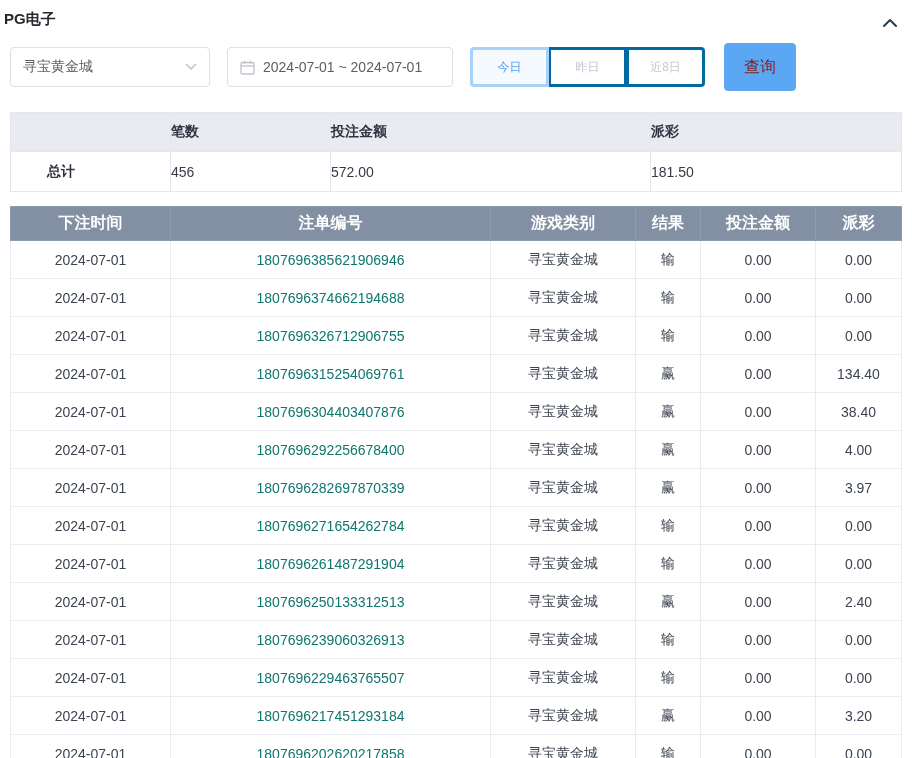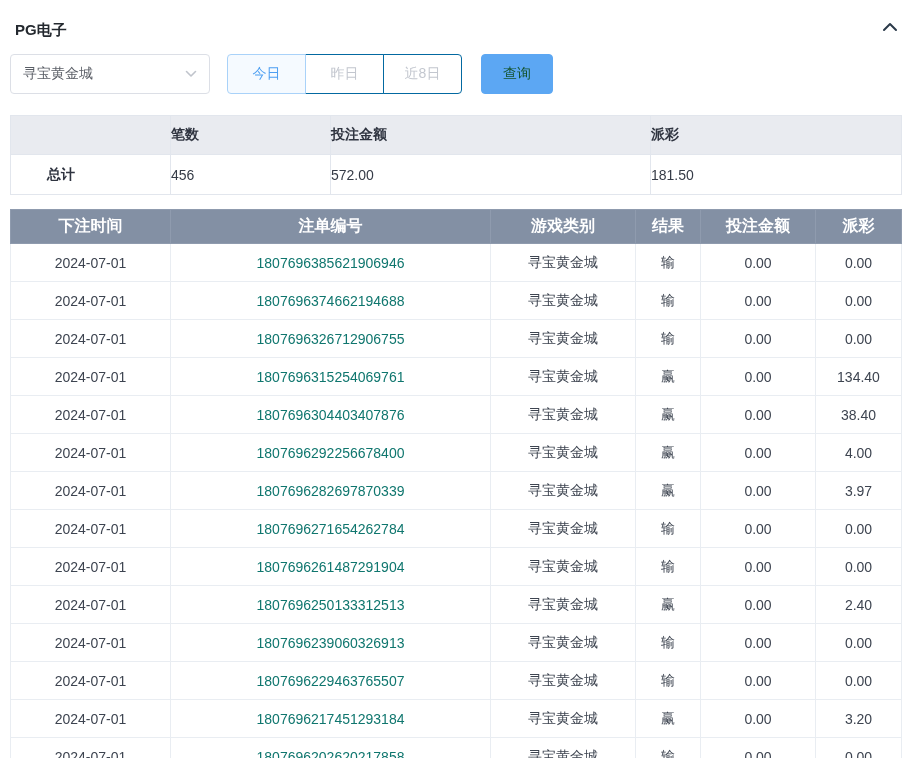--- a/index.html
+++ b/index.html
@@ -1,43 +1,43 @@
 <!DOCTYPE html>
 <html><head>
 <meta charset="utf-8">
 <style>
   * { margin: 0; padding: 0; box-sizing: border-box; }
   html, body { width: 912px; height: 758px; overflow: hidden; background: #ffffff;
     font-family: "Liberation Sans", "DejaVu Sans", sans-serif; }
   .page { width: 912px; height: 758px; background: #fff; }
 
   
-  .panel-header { display: flex; justify-content: space-between; align-items: flex-start;
-    padding: 10px 14px 8px 15px; margin-top: 11px; }
+  .panel-header { display: flex; justify-content: space-between; align-items: flex-end;
+    padding: 10px 14px 8px 4px; }
   .panel-title { font-size: 15px; font-weight: 700; color: #24292f; }
   .collapse-btn { cursor: pointer; display: flex; align-items: center; }
 
   
   .filters { display: flex; align-items: center; gap: 17px; padding: 6px 10px 0 10px; }
   .select-box { width: 200px; height: 40px; border: 1px solid #dcdfe6; border-radius: 4px;
     display: flex; align-items: center; justify-content: space-between; padding: 0 12px;
     color: #5a5e66; font-size: 14px; background: #fff; cursor: pointer; }
   .date-box { width: 226px; height: 40px; border: 1px solid #dcdfe6; border-radius: 4px;
     display: flex; align-items: center; gap: 8px; padding: 0 12px; color: #5a5e66;
     font-size: 14px; background: #fff; cursor: pointer; }
   .btn-group { display: flex; }
-  .btn-group button { height: 40px; width: 79px; background: #fff; border: 1px solid #0369a1;
-    color: #c3c7cf; font-size: 14px; cursor: pointer; margin-left: -1px;
+  .btn-group button { height: 40px; width: 79px; background: #fff; border: 3px solid #0369a1;
+    color: #c3c7cf; font-size: 12px; cursor: pointer; margin-left: -1px;
     font-family: inherit; }
   .btn-group button:first-child { border-radius: 4px 0 0 4px; margin-left: 0; }
   .btn-group button:last-child { border-radius: 0 4px 4px 0; }
   .btn-group button.active { color: #4d9ff2; border-color: #a9d2f9; background: #f5faff;
     position: relative; z-index: 1; }
-  .query-btn { height: 40px; width: 72px; background: #5ca7f3; border: 1px solid #5ca7f3;
-    border-radius: 4px; color: #14532d; font-size: 14px; cursor: pointer; margin-left: 2px;
+  .query-btn { height: 48px; width: 72px; background: #5ca7f3; border: 1px solid #5ca7f3;
+    border-radius: 4px; color: #7f1d1d; font-size: 16px; cursor: pointer; margin-left: 2px;
     font-family: inherit; }
 
   
   table { border-collapse: collapse; }
   .summary { width: 892px; margin: 21px 10px 0 10px; table-layout: fixed; }
   .summary th, .summary td { border: 1px solid #e2e6ed; text-align: left; font-size: 14px; }
   .summary th { background: #e9ebf0; height: 39px; font-weight: 700; color: #2f3440; }
   .summary td { background: #fff; height: 40px; color: #353b47; }
   .summary td.row-label { font-weight: 700; color: #2f3440; padding-left: 36px; }
 
@@ -66,20 +66,29 @@
   </div>
 
   <div class="filters">
     <div class="select-box">
       <span>寻宝黄金城</span>
       <svg class="icon-svg" width="12" height="8" viewBox="0 0 12 8">
         <polyline points="1.5,1.5 6,6 10.5,1.5" fill="none" stroke="#c0c4cc" stroke-width="1.6" stroke-linecap="round" stroke-linejoin="round"></polyline>
       </svg>
     </div>
 
+    <div class="date-box">
+      <svg class="icon-svg" width="15" height="15" viewBox="0 0 15 15">
+        <rect x="1" y="2.5" width="13" height="11.5" rx="1.5" fill="none" stroke="#c0c4cc" stroke-width="1.4"></rect>
+        <line x1="1" y1="6" x2="14" y2="6" stroke="#c0c4cc" stroke-width="1.4"></line>
+        <line x1="4.5" y1="0.8" x2="4.5" y2="4" stroke="#c0c4cc" stroke-width="1.4"></line>
+        <line x1="10.5" y1="0.8" x2="10.5" y2="4" stroke="#c0c4cc" stroke-width="1.4"></line>
+      </svg>
+      <span>2024-07-01 ~ 2024-07-01</span>
+    </div>
 
     <div class="btn-group">
       <button class="active">今日</button>
       <button>昨日</button>
       <button>近8日</button>
     </div>
 
     <button class="query-btn">查询</button>
   </div>
 

